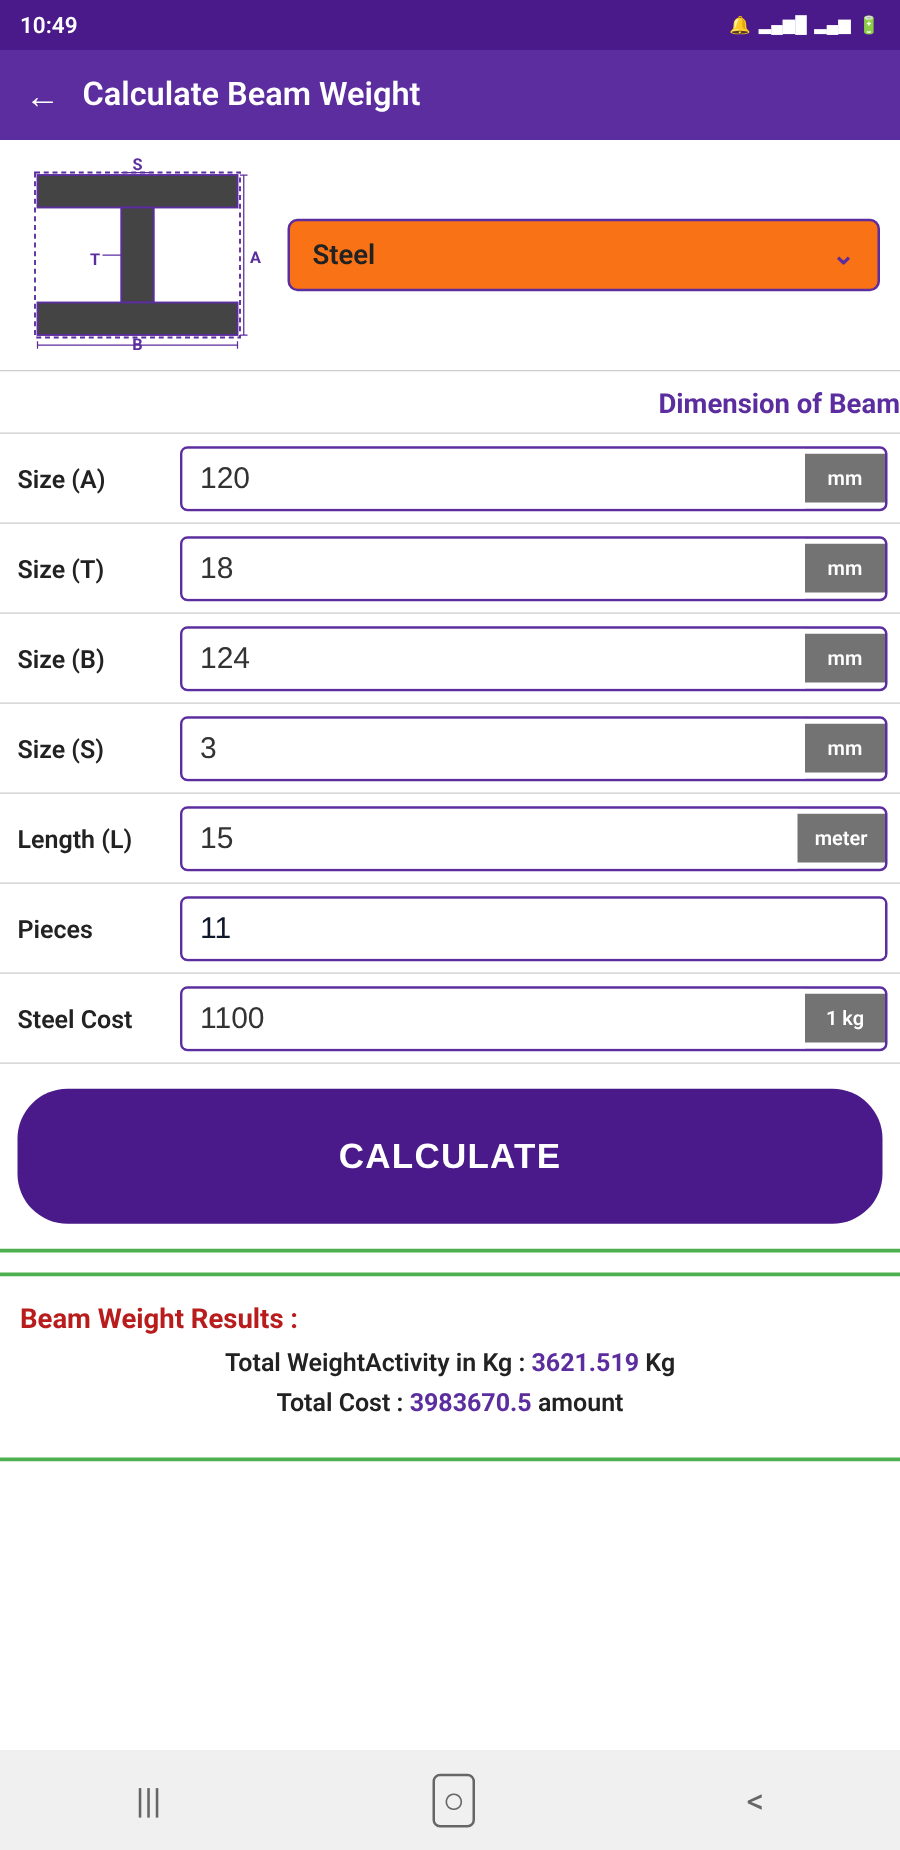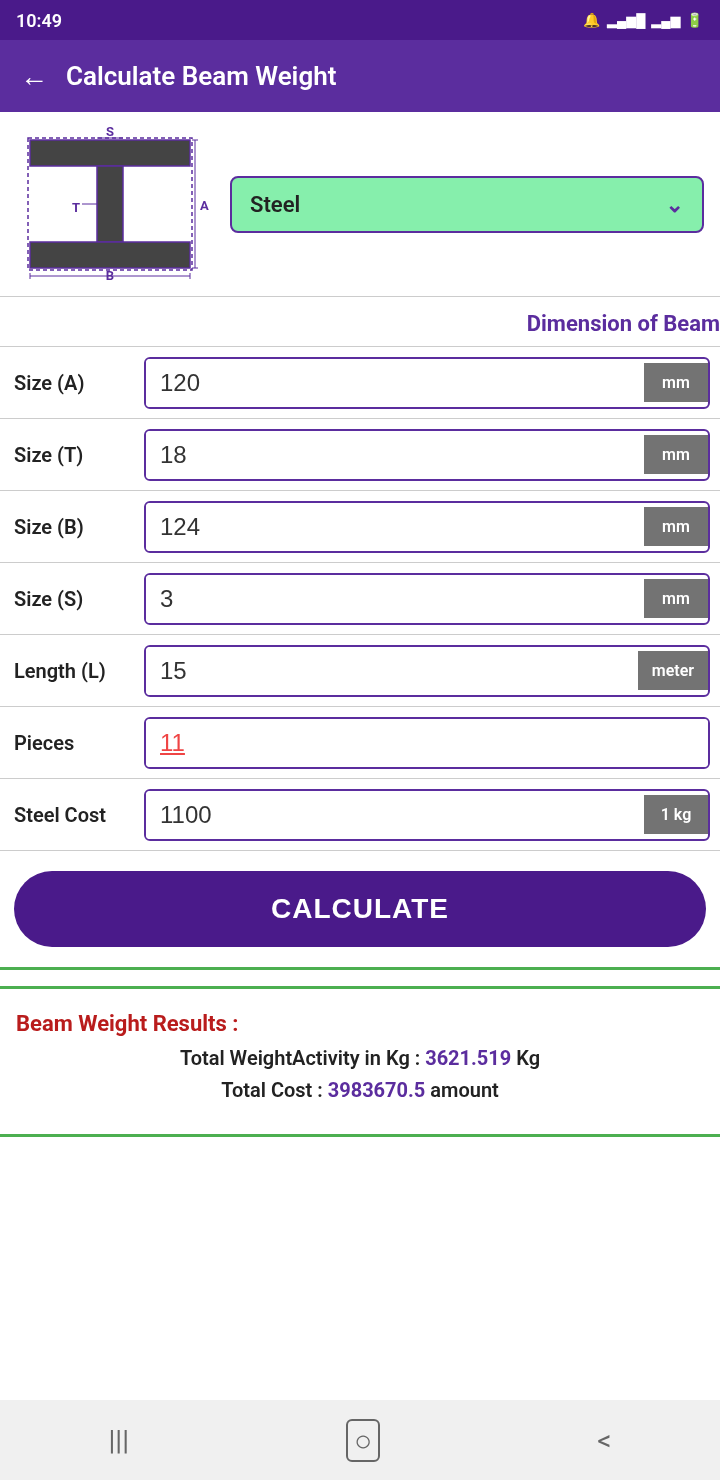--- a/index.html
+++ b/index.html
@@ -80,21 +80,21 @@
       width: 100%;
       border: 2px solid #5b2d9e;
       border-radius: 8px;
       padding: 14px 18px;
       font-size: 22px;
       font-weight: 600;
       display: flex;
       justify-content: space-between;
       align-items: center;
       cursor: pointer;
-      background: #86efac;
+      background: #f97316;
       color: #222;
     }
     .dropdown-arrow { color: #5b2d9e; font-size: 22px; }
 
     
     .section-title {
       text-align: right;
       color: #5b2d9e;
       font-size: 22px;
       font-weight: 700;
@@ -157,40 +157,39 @@
       border-radius: 6px;
       margin: 8px 10px 8px 4px;
       overflow: hidden;
     }
     .input-wrapper-plain input {
       flex: 1;
       border: none;
       outline: none;
       font-size: 24px;
       font-weight: 500;
-      color: #ef4444;
+      color: #0f172a;
       padding: 10px 14px;
       background: white;
-      text-decoration: underline;
     }
 
     
     .calculate-btn-container {
       padding: 20px 14px 20px 14px;
     }
     .calculate-btn {
       width: 100%;
       background: #4a1a8a;
       color: white;
       border: none;
       border-radius: 40px;
       font-size: 28px;
       font-weight: 700;
       letter-spacing: 1px;
-      padding: 22px 0;
+      padding: 38px 0;
       cursor: pointer;
     }
 
     
     .green-divider {
       height: 3px;
       background: #4caf50;
       margin: 0 0 10px 0;
     }
     .green-divider-bottom {

